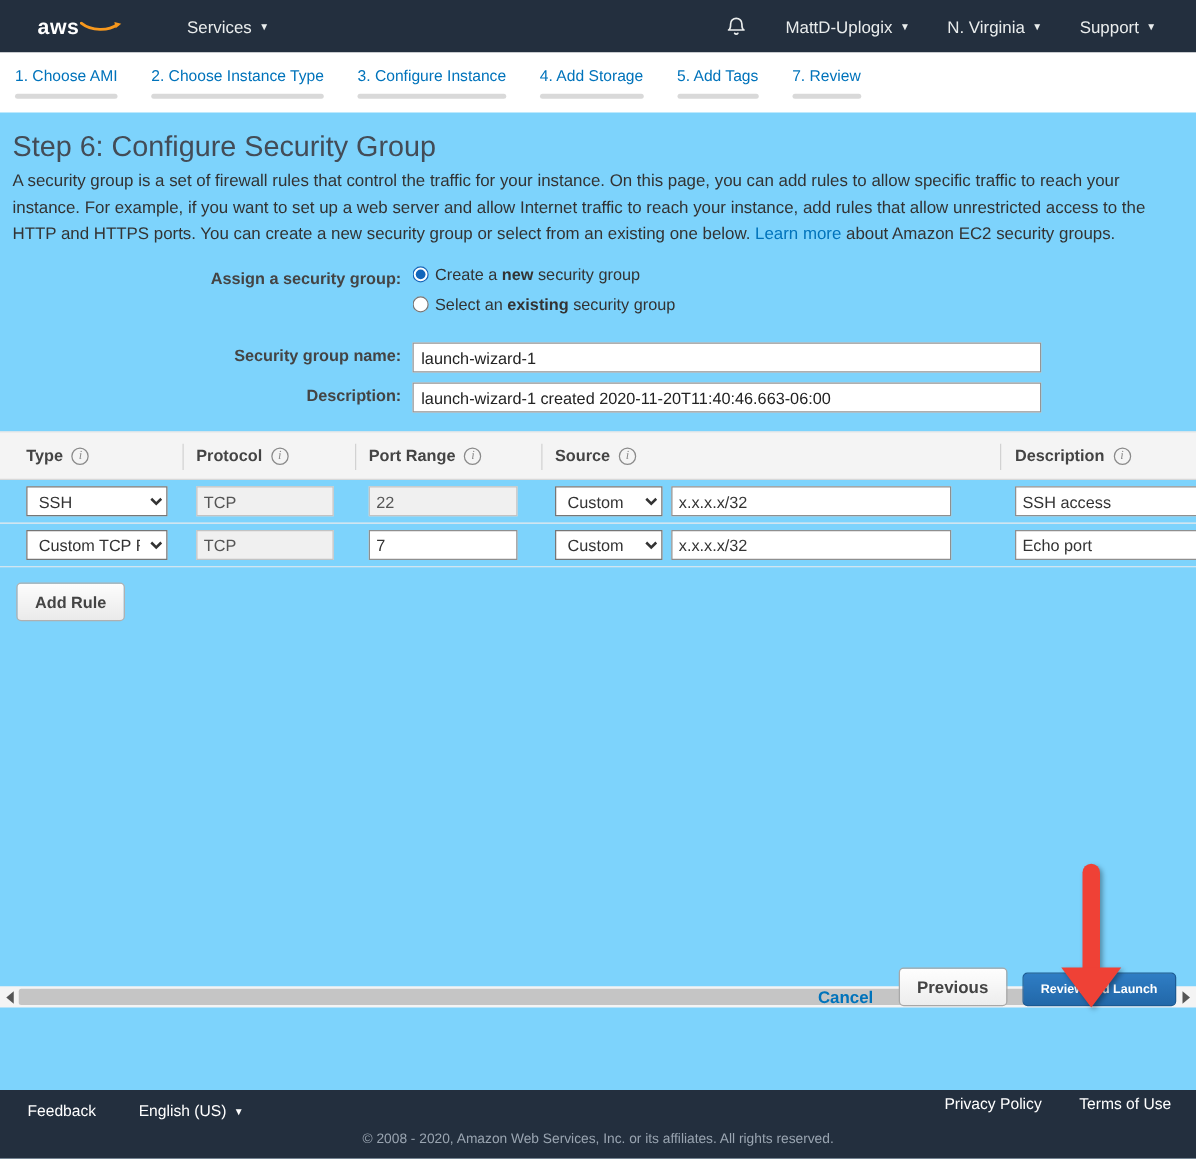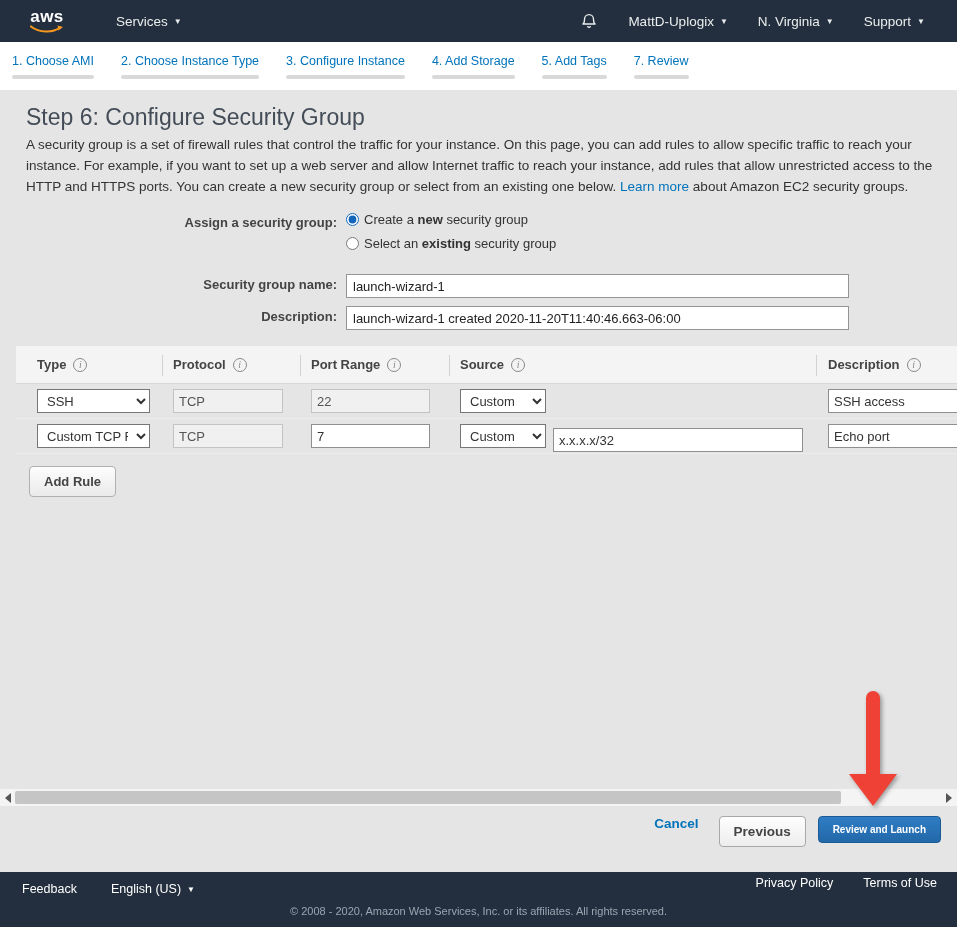--- a/index.html
+++ b/index.html
@@ -1,37 +1,37 @@
 <!DOCTYPE html>
 <html><head>
 <meta charset="utf-8">
 <style>
   * { margin:0; padding:0; box-sizing:border-box; }
   html,body { width:957px; }
   body { font-family:"Liberation Sans", sans-serif; background:#fff; color:#333; }
 
   
   .topnav { height:42px; background:#232f3e; display:flex; align-items:center; color:#fff; }
-  .logo { margin-left:30px; display:flex; flex-direction:column; align-items:center; line-height:1; cursor:pointer; }
+  .logo { margin-left:30px; display:flex; flex-direction:row; align-items:center; line-height:1; cursor:pointer; }
   .aws-text { font-weight:bold; font-size:17px; letter-spacing:0.5px; color:#fff; }
   .nav-item { display:flex; align-items:center; font-size:13.5px; color:#eaeded; cursor:pointer; }
   .nav-item .chev { font-size:8px; margin-left:6px; color:#eaeded; }
   .services { margin-left:52px; }
   .nav-right { margin-left:auto; display:flex; align-items:center; gap:30px; margin-right:32px; }
   .bell { display:flex; align-items:center; cursor:pointer; }
 
   
   .tabs { height:48px; background:#fff; display:flex; gap:27px; padding:12px 0 0 12px; align-items:flex-start; }
   .tab { font-size:12.5px; color:#0073bb; cursor:pointer; white-space:nowrap; }
   .tab .bar { height:4px; background:#d9d9d9; border-radius:2px; margin-top:7px; }
   .tab.active { color:#444; font-weight:bold; }
   .tab.active .bar { background:#f09b1c; }
 
   
-  .main { position:relative; height:782px; background:#e5e5e5; overflow:hidden;padding-left:16px; }
+  .main { position:relative; height:782px; background:#7dd3fc; overflow:hidden; }
   h1.page-title { font-size:23px; font-weight:400; color:#434c57; margin:14px 0 3px 10px; }
   .desc { margin:3px 10px 0 10px; font-size:13.5px; line-height:21px; color:#333; max-width:938px; }
   a.link { color:#0073bb; text-decoration:none; cursor:pointer; }
 
   
   .form { margin-top:15px; font-size:13px; }
   .frow { display:flex; margin-bottom:8px; }
   .flabel { width:330px; flex:none; text-align:right; font-weight:bold; color:#444; padding-right:9px; padding-top:3px; }
   .radio-line { display:flex; align-items:center; margin-bottom:9px; }
   .radio-line input { margin-right:5px; accent-color:#1166bb; }
@@ -46,34 +46,34 @@
   .info { display:inline-block; width:14px; height:14px; border:1px solid #8a8a8a; border-radius:50%; color:#8a8a8a; font-size:10px; line-height:12px; text-align:center; margin-left:7px; font-weight:normal; font-family:"Liberation Serif",serif; font-style:italic; cursor:pointer; }
   .trow { height:35px; position:relative; border-bottom:1px solid #ececec; }
   .cell-input, .cell-select { position:absolute; top:5px; height:24px; font-size:13px; font-family:"Liberation Sans",sans-serif; padding:1px 5px; color:#333; }
   .cell-select { border:1px solid #767676; background:#fff; }
   .cell-input { border:1px solid #8f8f8f; background:#fff; }
   .cell-input:disabled { background:#f0f0f0; border:1px solid #c3c3c3; color:#555; opacity:1; }
   .c-type { left:21px; width:113px; }
   .c-proto { left:157px; width:110px; }
   .c-port { left:295px; width:119px; }
   .c-srcsel { left:444px; width:86px; }
-  .c-srcval { left:537px; width:250px;margin-top:39px; }
+  .c-srcval { left:537px; width:224px; }
   .c-desc { left:812px; width:250px; }
 
   .add-rule { margin:12px 0 0 13px; padding:7px 14px; font-size:13px; font-weight:bold; color:#444; background:linear-gradient(#fdfdfd,#eaeaea); border:1px solid #b0b0b0; border-radius:4px; cursor:pointer; font-family:"Liberation Sans",sans-serif; }
 
   
   .hscroll { position:absolute; left:0; top:699px; width:957px; height:17px; background:#f4f4f4; }
   .sb-arrow { position:absolute; top:4px; width:0; height:0; cursor:pointer; }
   .sb-left { left:5px; border-top:5px solid transparent; border-bottom:5px solid transparent; border-right:6px solid #555; }
   .sb-right { right:5px; border-top:5px solid transparent; border-bottom:5px solid transparent; border-left:6px solid #555; }
   .sb-thumb { position:absolute; left:15px; top:2px; width:826px; height:13px; background:#c5c5c5; border-radius:2px; cursor:pointer; }
 
   
-  .actions { position:absolute; top:726px; right:16px; display:flex; align-items:flex-start; gap:12px; }
+  .actions { position:absolute; top:684px; right:16px; display:flex; align-items:flex-end; gap:12px; }
   .cancel { font-size:13.5px; font-weight:bold; color:#0073bb; cursor:pointer; margin-right:8px; }
   .btn-prev { padding:7px 14px; font-size:13.5px; font-weight:bold; color:#444; background:linear-gradient(#fefefe,#ededed); border:1px solid #a8a8a8; border-radius:4px; cursor:pointer; font-family:"Liberation Sans",sans-serif; }
   .btn-primary { padding:7px 14px; font-size:10px; font-weight:bold; color:#fff; background:linear-gradient(#2f7dc4,#2268a9); border:1px solid #1b5a93; border-radius:4px; cursor:pointer; font-family:"Liberation Sans",sans-serif; }
 
   
   .red-arrow { position:absolute; left:849px; top:601px; width:48px; height:115px; z-index:20; filter:drop-shadow(2px 2px 2px rgba(0,0,0,0.35)); pointer-events:none; }
   .red-arrow .shaft { position:absolute; left:17px; top:0; width:14px; height:84px; background:#ef4136; border-radius:7px 7px 0 0; }
   .red-arrow .head { position:absolute; left:0; top:83px; width:0; height:0; border-left:24px solid transparent; border-right:24px solid transparent; border-top:32px solid #ef4136; }
 
   

